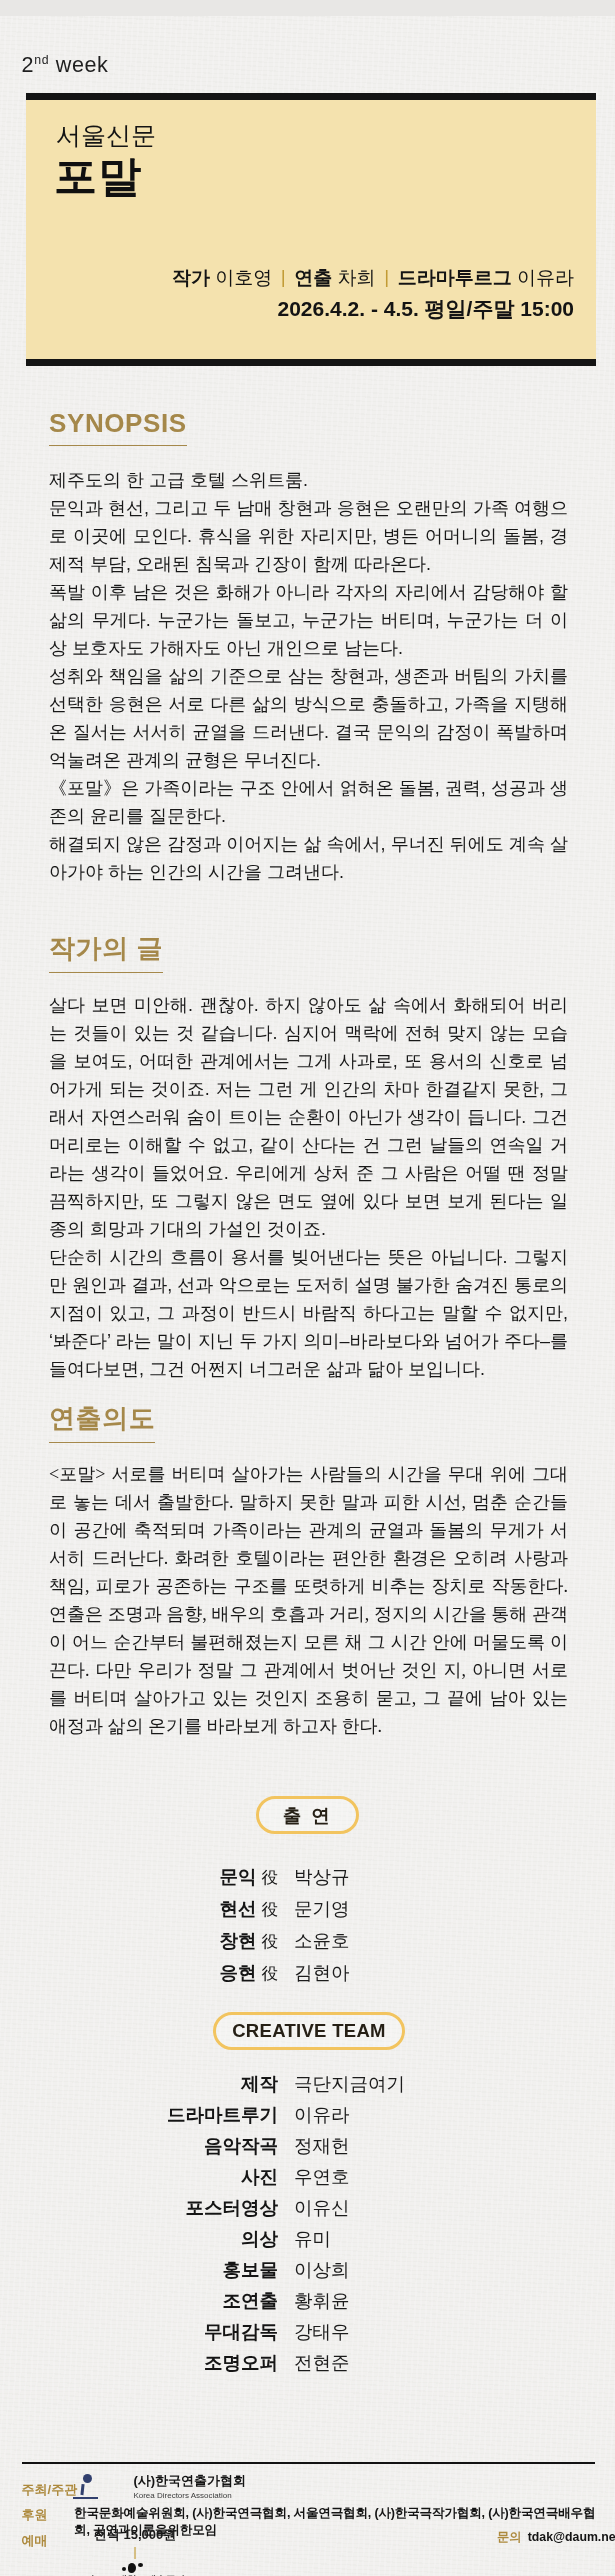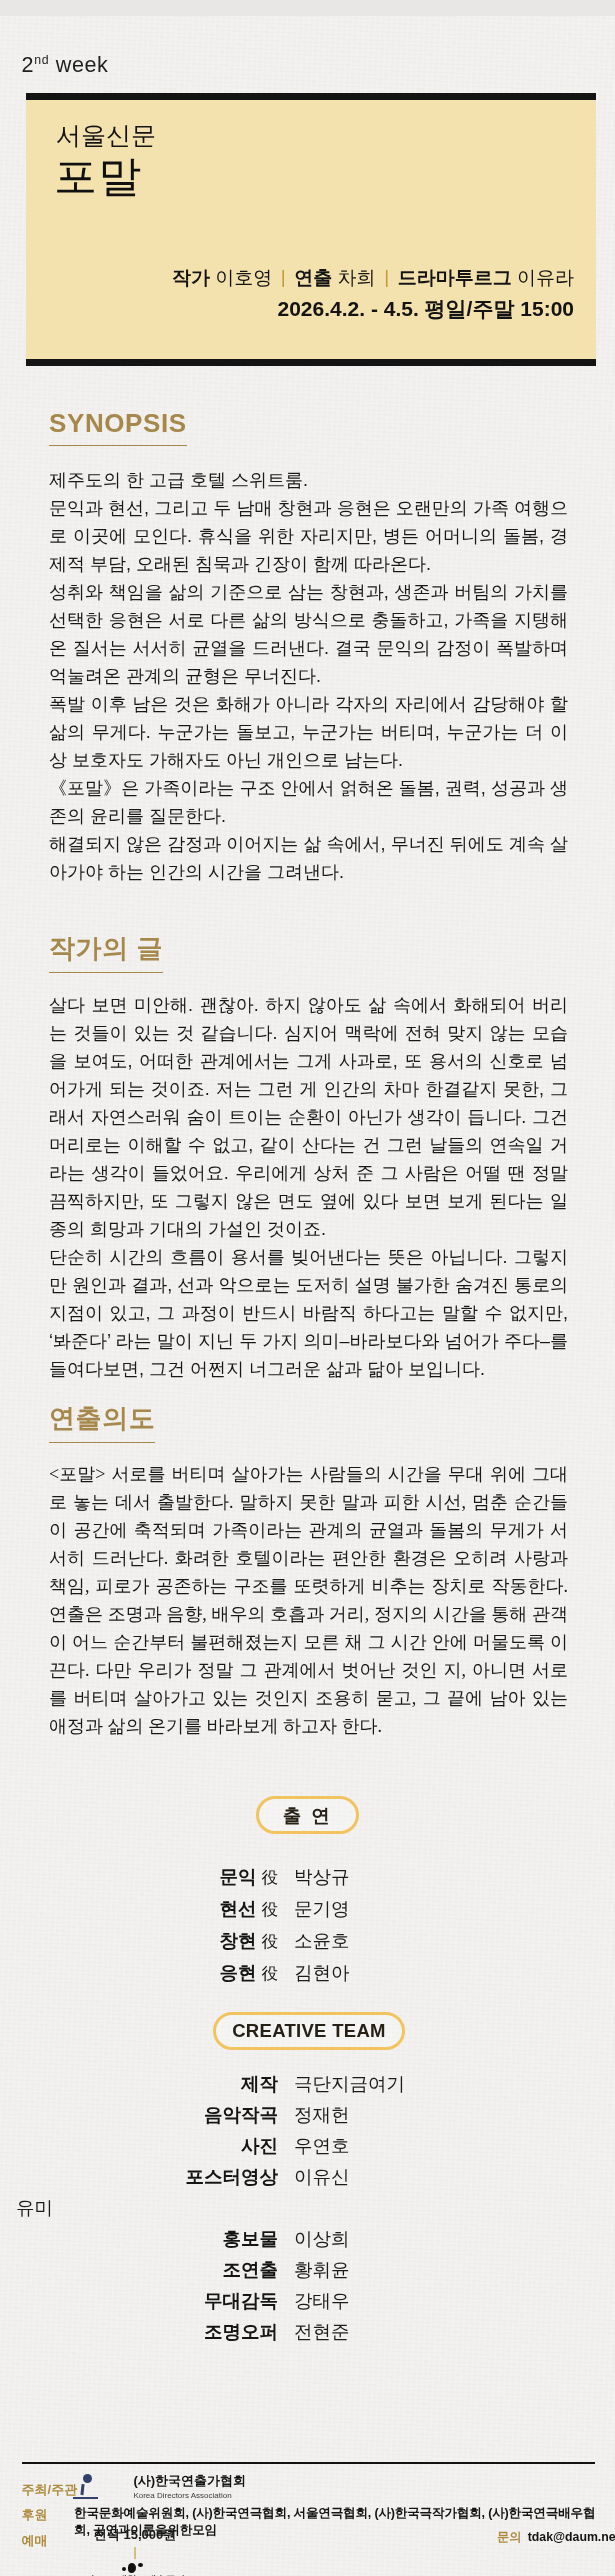--- a/index.html
+++ b/index.html
@@ -21,21 +21,21 @@
   
   .week{left:21.6px;top:36px;font-size:21.6px;font-weight:500;color:#1f1f1f;letter-spacing:0.6px;}
   .week sup{font-size:12.3px;vertical-align:super;line-height:0;}
 
   
   .header-box{
     left:26px;top:77px;width:570px;height:273px;box-sizing:border-box;
     background:#f4e2ae;border-top:7.4px solid #141414;border-bottom:7.4px solid #141414;
   }
   .header-org{position:absolute;left:30px;top:18.5px;font-size:25px;font-weight:500;color:#141414;}
-  .header-title{position:absolute;left:28px;top:48px;font-size:43px;font-weight:400;color:#101010;letter-spacing:1.2px;}
+  .header-title{position:absolute;left:28px;top:48px;font-size:43px;font-weight:700;color:#101010;letter-spacing:1.2px;}
   .header-credits{position:absolute;right:22px;top:165px;font-size:19px;white-space:nowrap;color:#141414;}
   .header-credits .role{font-weight:800;}
   .header-credits .name{font-weight:400;}
   .header-credits .sep{color:#c29b35;font-weight:300;margin:0 8.6px;position:relative;top:-1.2px;}
   .header-schedule{position:absolute;right:22px;top:195px;font-size:21px;font-weight:700;color:#141414;letter-spacing:0px;}
 
   
   .sec-heading{
     font-size:26px;font-weight:600;color:#a5884a;letter-spacing:0.6px;
     border-bottom:1.8px solid #a5884a;padding-bottom:5.5px;display:inline-block;
@@ -98,22 +98,22 @@
     </div>
     <div class="header-schedule">2026.4.2. - 4.5. 평일/주말 15:00</div>
   </div>
 
   <div class="abs" style="left:49px;top:392px;">
     <span class="sec-heading">SYNOPSIS</span>
   </div>
   <div class="abs body-copy" style="left:49px;top:450px;">
     <p>제주도의 한 고급 호텔 스위트룸.</p>
     <p>문익과 현선, 그리고 두 남매 창현과 응현은 오랜만의 가족 여행으로 이곳에 모인다. 휴식을 위한 자리지만, 병든 어머니의 돌봄, 경제적 부담, 오래된 침묵과 긴장이 함께 따라온다.</p>
+    <p>폭발 이후 남은 것은 화해가 아니라 각자의 자리에서 감당해야 할 삶의 무게다. 누군가는 돌보고, 누군가는 버티며, 누군가는 더 이상 보호자도 가해자도 아닌 개인으로 남는다.</p>
     <p>성취와 책임을 삶의 기준으로 삼는 창현과, 생존과 버팀의 가치를 선택한 응현은 서로 다른 삶의 방식으로 충돌하고, 가족을 지탱해온 질서는 서서히 균열을 드러낸다. 결국 문익의 감정이 폭발하며 억눌려온 관계의 균형은 무너진다.</p>
-    <p>폭발 이후 남은 것은 화해가 아니라 각자의 자리에서 감당해야 할 삶의 무게다. 누군가는 돌보고, 누군가는 버티며, 누군가는 더 이상 보호자도 가해자도 아닌 개인으로 남는다.</p>
     <p>《포말》은 가족이라는 구조 안에서 얽혀온 돌봄, 권력, 성공과 생존의 윤리를 질문한다.</p>
     <p>해결되지 않은 감정과 이어지는 삶 속에서, 무너진 뒤에도 계속 살아가야 하는 인간의 시간을 그려낸다.</p>
   </div>
 
   <div class="abs" style="left:49px;top:915px;">
     <span class="sec-heading">작가의 글</span>
   </div>
   <div class="abs body-copy" style="left:49px;top:975px;">
     <p>살다 보면 미안해. 괜찮아. 하지 않아도 삶 속에서 화해되어 버리는 것들이 있는 것 같습니다. 심지어 맥락에 전혀 맞지 않는 모습을 보여도, 어떠한 관계에서는 그게 사과로, 또 용서의 신호로 넘어가게 되는 것이죠. 저는 그런 게 인간의 차마 한결같지 못한, 그래서 자연스러워 숨이 트이는 순환이 아닌가 생각이 듭니다. 그건 머리로는 이해할 수 없고, 같이 산다는 건 그런 날들의 연속일 거라는 생각이 들었어요. 우리에게 상처 준 그 사람은 어떨 땐 정말 끔찍하지만, 또 그렇지 않은 면도 옆에 있다 보면 보게 된다는 일종의 희망과 기대의 가설인 것이죠.</p>
     <p>단순히 시간의 흐름이 용서를 빚어낸다는 뜻은 아닙니다. 그렇지만 원인과 결과, 선과 악으로는 도저히 설명 불가한 숨겨진 통로의 지점이 있고, 그 과정이 반드시 바람직 하다고는 말할 수 없지만, ‘봐준다’ 라는 말이 지닌 두 가지 의미–바라보다와 넘어가 주다–를 들여다보면, 그건 어쩐지 너그러운 삶과 닮아 보입니다.</p>
@@ -148,32 +148,37 @@
   </div>
 
   <div class="abs pill" style="left:213px;top:1996px;width:192px;height:38px;font-size:18.5px;letter-spacing:0.3px;">CREATIVE TEAM</div>
 
   <div class="abs list" style="top:2052px;">
     <div class="row">
         <span class="role">제작</span>
         <span class="name">극단지금여기</span>
       </div>
     <div class="row">
+        <span class="role">드라마트루기</span>
+        <span class="name">이유라</span>
+      </div>
+    <div class="row">
         <span class="role">음악작곡</span>
         <span class="name">정재헌</span>
       </div>
     <div class="row">
         <span class="role">사진</span>
         <span class="name">우연호</span>
       </div>
     <div class="row">
         <span class="role">포스터영상</span>
         <span class="name">이유신</span>
       </div>
     <div class="row">
+        <span class="role">의상</span>
         <span class="name">유미</span>
       </div>
     <div class="row">
         <span class="role">홍보물</span>
         <span class="name">이상희</span>
       </div>
     <div class="row">
         <span class="role">조연출</span>
         <span class="name">황휘윤</span>
       </div>

